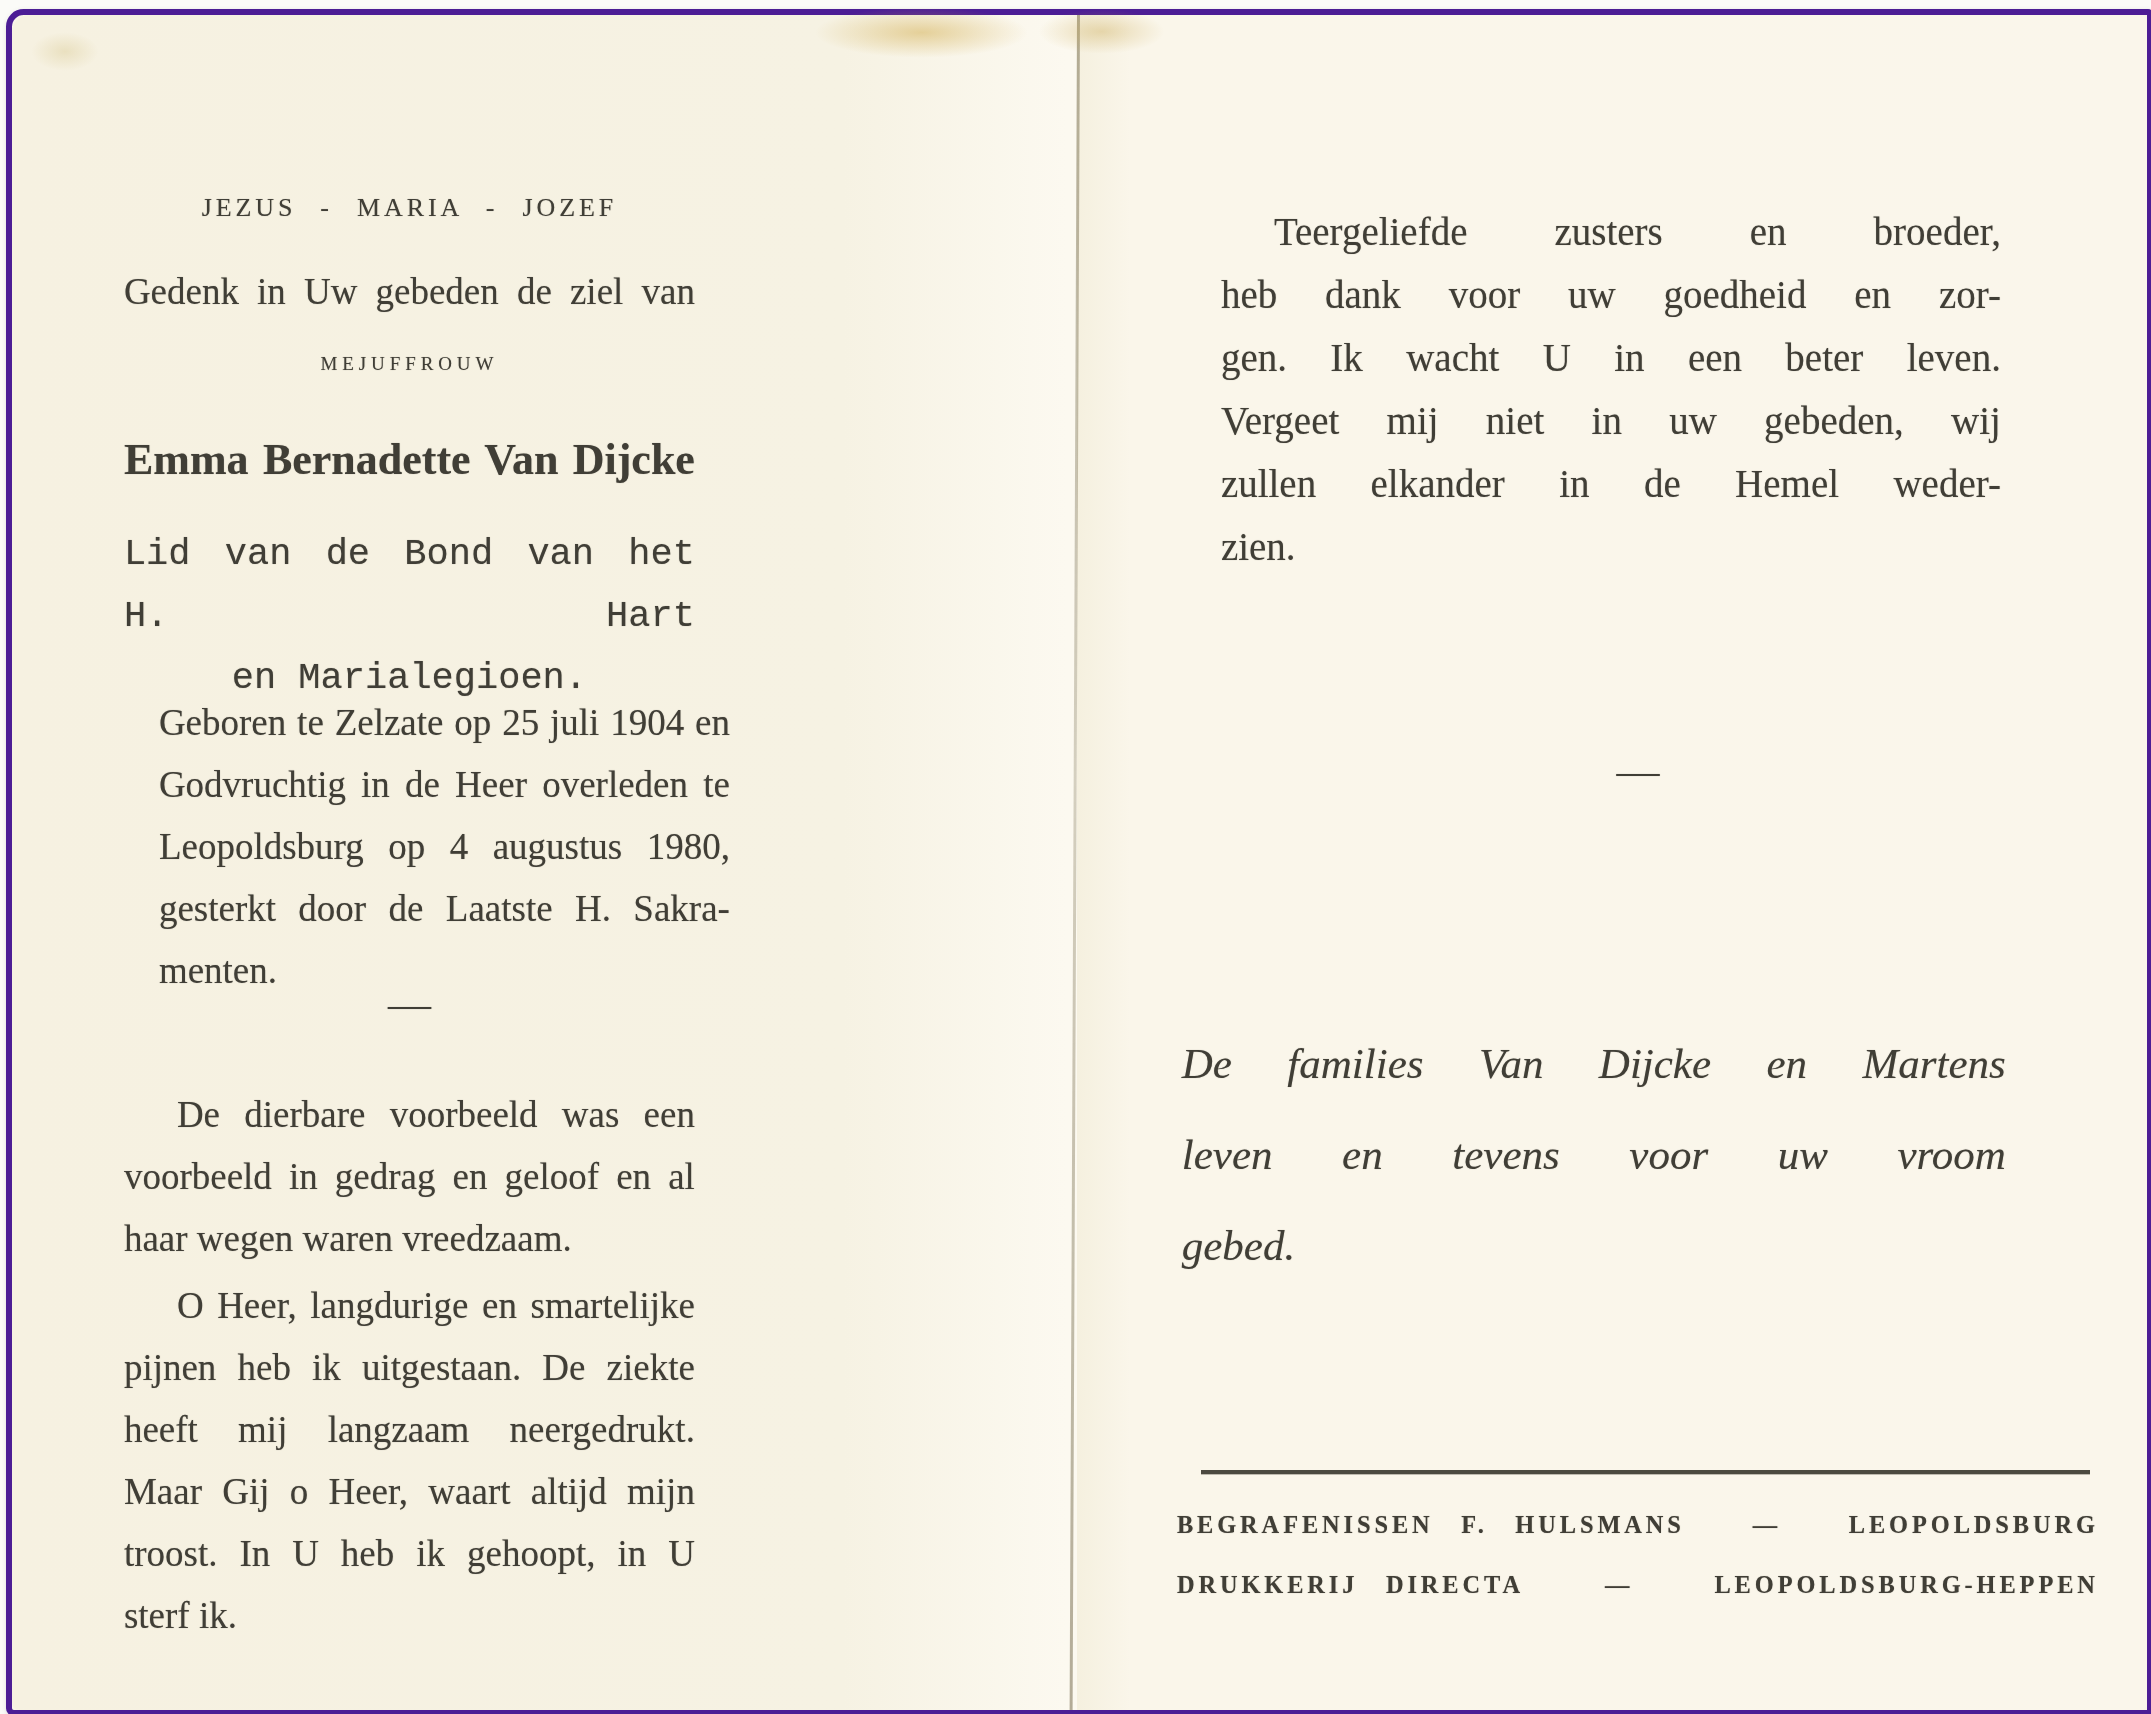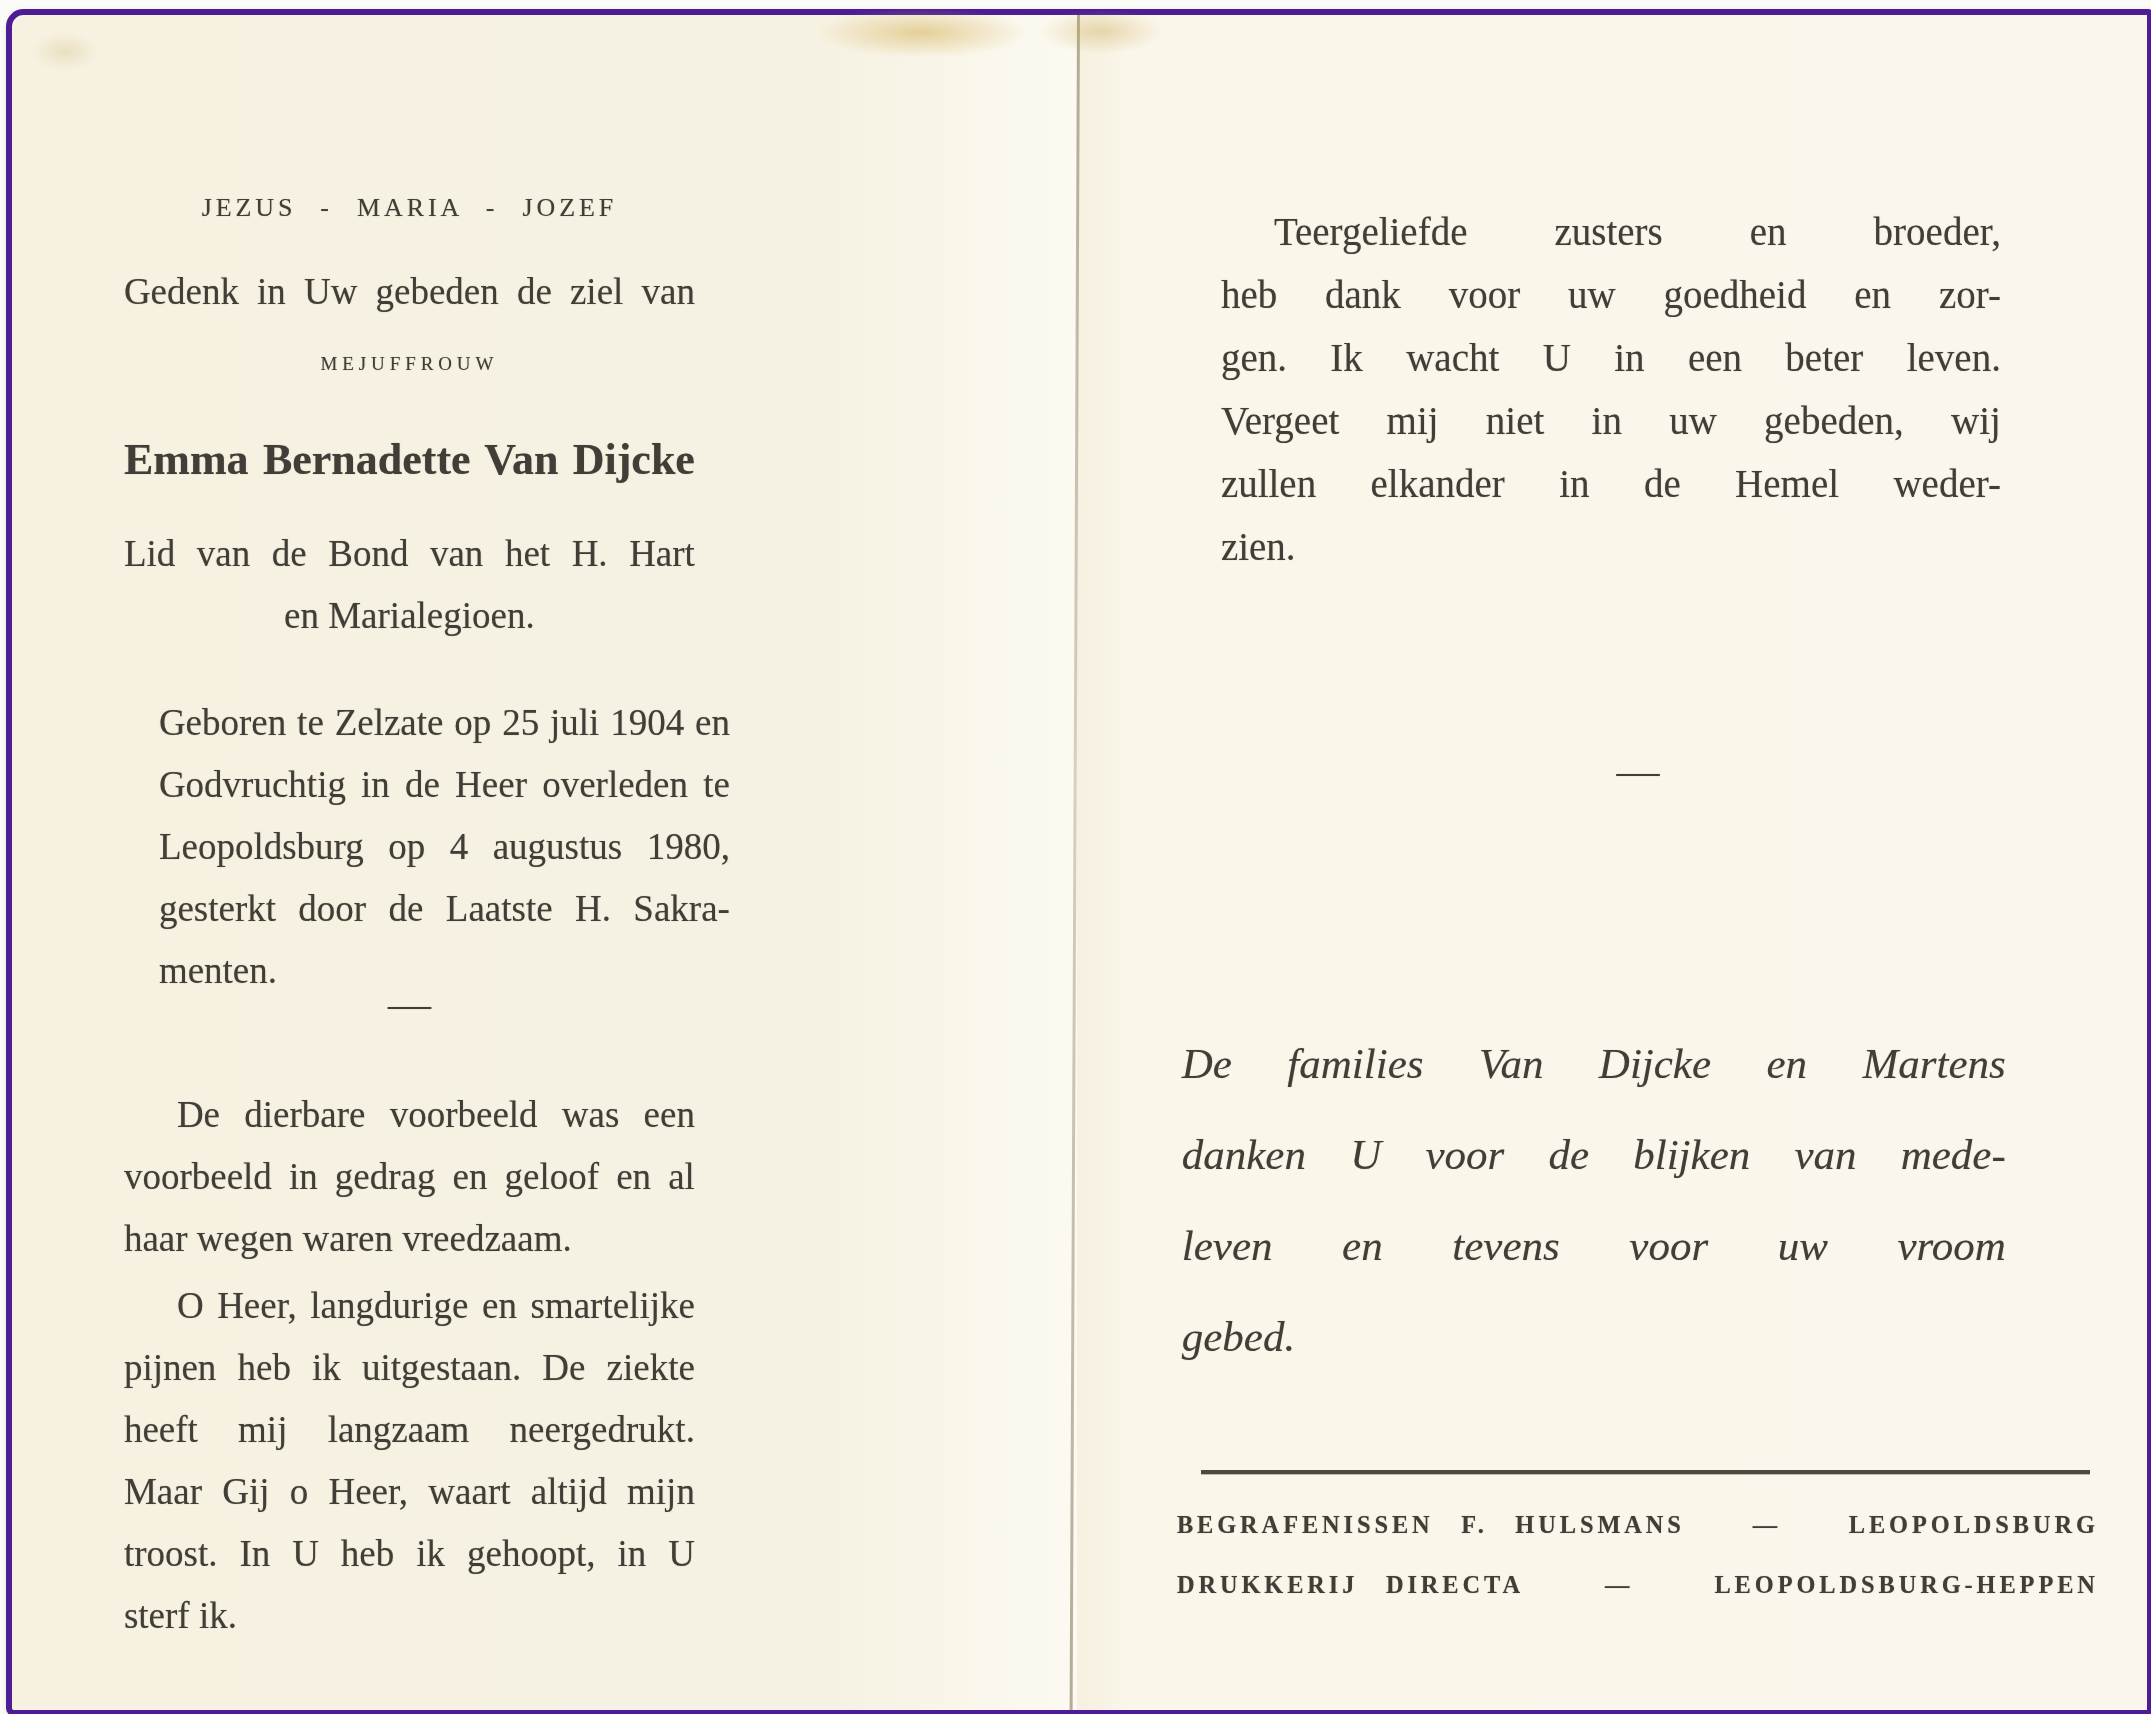--- a/index.html
+++ b/index.html
@@ -35,21 +35,21 @@
   .j .ln, .ln.j{text-align:justify;text-align-last:justify;}
   .ln.l{text-align:left;text-align-last:left;}
   .ln.c{text-align:center;text-align-last:center;}
   .ind{text-indent:53px;}
 
   
   .invocation{top:178px;font-size:26px;letter-spacing:3.9px;word-spacing:13.7px;}
   .intro{top:255px;font-size:37px;}
   .honorific{top:338px;font-size:19px;letter-spacing:4.9px;}
   .name{top:419px;font-size:44px;font-weight:bold;}
-  .membership{top:508px;font-size:37px;line-height:62px;}
+  .membership{top:508px;font-size:37px;line-height:62px;font-family:Liberation Mono, monospace;}
   .life{top:677px;font-size:37px;line-height:62px;margin-left:35px;}
   .sep-left{top:964px;font-size:43px;}
   .eulogy{top:1069px;font-size:37px;line-height:62px;}
   .prayer{top:1260px;font-size:37px;line-height:62px;}
 
   
   .farewell{top:185px;font-size:39px;line-height:63px;padding:0 98px 0 44px;width:780px;}
   .sep-right{top:731px;font-size:43px;}
   .thanks{top:1003px;font-size:43px;line-height:91px;font-style:italic;
           padding:0 93px 0 4.9px;width:824px;}
@@ -121,21 +121,20 @@
         <div class="ln j">gen. Ik wacht U in een beter leven.</div>
         <div class="ln j">Vergeet mij niet in uw gebeden, wij</div>
         <div class="ln j">zullen elkander in de Hemel weder-</div>
         <div class="ln l">zien.</div>
       </div>
       <div class="blk sep-right">
         <div class="ln c">—</div>
       </div>
       <div class="blk thanks">
         <div class="ln j">De families Van Dijcke en Martens</div>
-        <div class="ln j">danken U voor de blijken van mede-</div>
         <div class="ln j">leven en tevens voor uw vroom</div>
         <div class="ln l">gebed.</div>
       </div>
       <div class="blk rule"></div>
       <div class="blk colophon colo1">
         <span class="ln">BEGRAFENISSEN F. HULSMANS</span>
         <span class="ln">—</span>
         <span class="ln">LEOPOLDSBURG</span>
       </div>
       <div class="blk colophon colo2">

